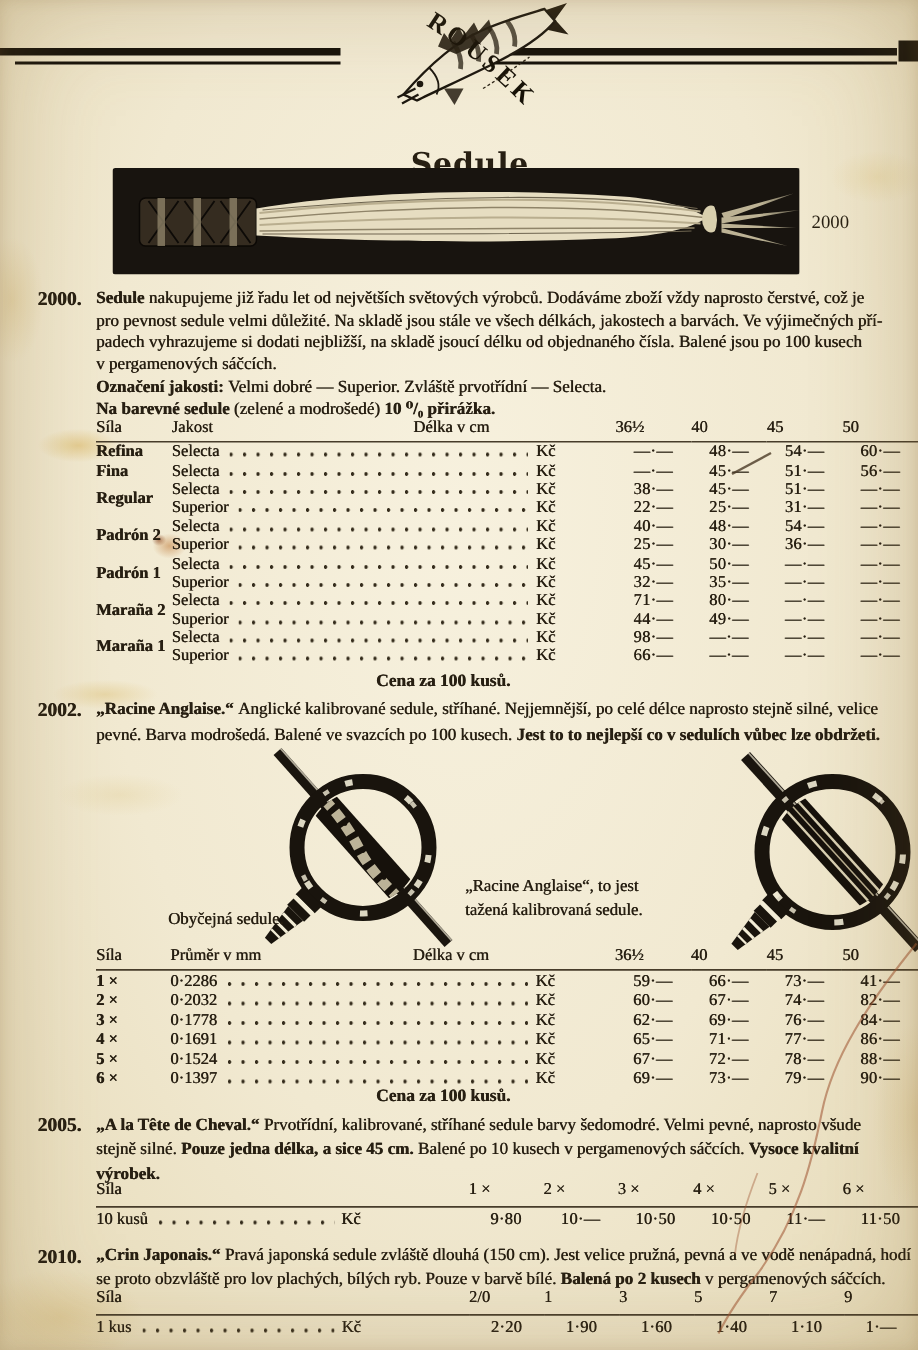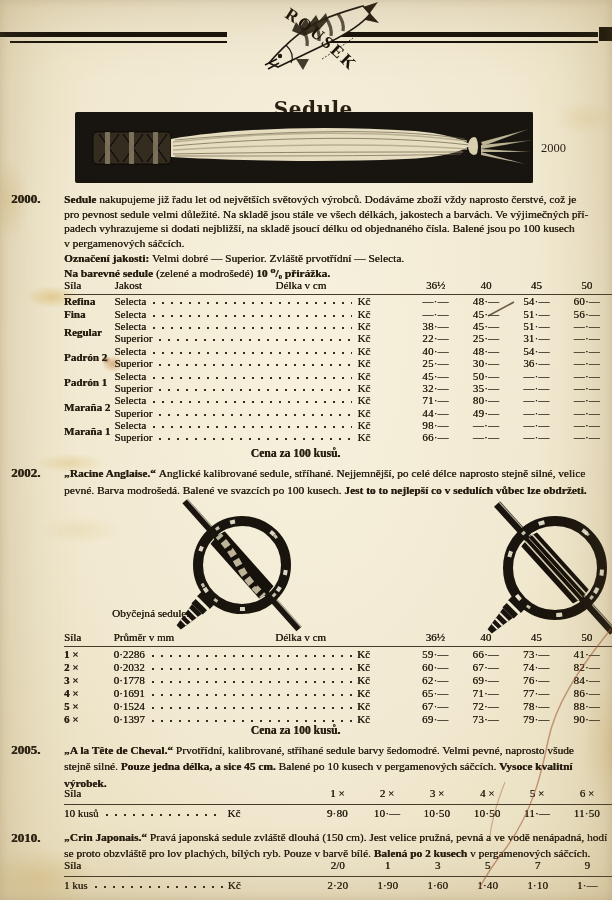--- a/index.html
+++ b/index.html
@@ -23,41 +23,41 @@
   #ruleL1{left:0;top:32px;width:227px;height:4.5px;}
   #ruleL2{left:10px;top:41px;width:217px;height:1.8px;}
   #ruleR1{left:306px;top:32px;width:292px;height:4.5px;}
   #ruleR2{left:306px;top:41px;width:292px;height:1.8px;}
   #ruleCap{left:599px;top:27px;width:13px;height:14px;}
   #logo{position:absolute;left:256px;top:1px;}
   #title{position:absolute;left:0;top:84px;width:634px;text-align:center;
     font-family:"DejaVu Serif","Liberation Serif",serif;font-weight:bold;font-size:20px;letter-spacing:.5px;}
   #photo{position:absolute;left:75px;top:112px;margin:0;}
   #photoLabel{position:absolute;left:541px;top:141px;font-size:12.5px;}
-  .secnum{position:absolute;left:11px;font-weight:bold;font-size:13px;text-shadow:.4px 0 currentColor;}
+  .secnum{position:absolute;left:25px;font-weight:bold;font-size:13px;text-shadow:.4px 0 currentColor;}
   #n2000{top:191px}#n2002{top:465px}#n2005{top:742px}#n2010{top:830px}
   .para{position:absolute;left:64px;width:720px;font-size:11.4px;text-shadow:.32px 0 currentColor;}
   .pline{white-space:nowrap;}
   .b{font-weight:bold;}
   #p2000{top:192px}#p2000 .pline{line-height:14.7px}
   #p2002{top:465px}#p2002 .pline{line-height:16.6px}
   #p2005{top:742px}#p2005 .pline{line-height:16.3px}
   #p2010{top:830px}#p2010 .pline{line-height:15.6px}
   .tbl{position:absolute;}
   #tbl2000{left:64px;top:279px}
   #tbl2002{left:64px;top:631px}
   #tbl2005{left:64px;top:787px}
   #tbl2010{left:64px;top:859px}
   .cat-table{border-collapse:collapse;table-layout:fixed;font-size:11px;text-shadow:.3px 0 currentColor;}
   .cat-table col.c-sila{width:51px}
   .cat-table col.c-desc{width:303px}
   .cat-table col.c-price{width:52px}
   .cat-table col.c-label{width:258px}
   .cat-table th{font-weight:normal;padding:0 0 3px 0;border-bottom:1.3px solid #473c2a;vertical-align:bottom;text-align:left;}
-  .cat-table th.h-price{text-align:center;}
+  .cat-table th.h-price{text-align:left;}
   .hflex{display:flex;justify-content:space-between;padding-right:84px;}
   .cat-table td{padding:0;vertical-align:middle;height:12.4px;}
   #tbl2002 td{height:13px;}
   .t-simple td{height:16px;}
   .t-simple th{padding-bottom:5px;}
   .lrow{display:flex;align-items:baseline;padding-right:40px;}
   .t-simple .lrow{padding-right:72px;}
   .jlabel,.kc{flex:none;text-align:right;}
   .dots{flex:1;align-self:flex-end;height:4px;margin:0 5px 2px 7px;
     background-image:radial-gradient(circle at 1px 2px,#352c1c 1px,rgba(0,0,0,0) 1.4px);
@@ -408,20 +408,24 @@
       <rect x="-8" y="5" width="16" height="3" fill="#f2ecd6"></rect>
       <rect x="-8" y="8" width="16" height="6" fill="#19140d"></rect>
       <polygon points="-7,14 7,14 3,40 -3,40" fill="#19140d"></polygon>
       <line x1="-6" y1="20" x2="6" y2="20" stroke="#f2ecd6" stroke-width="2"></line>
       <line x1="-5" y1="27" x2="5" y2="27" stroke="#f2ecd6" stroke-width="2"></line>
       <line x1="-4" y1="33" x2="4" y2="33" stroke="#f2ecd6" stroke-width="1.6"></line>
     </g>
   </svg>
 
   <div class="cap" id="capL">Obyčejná sedule.</div>
+  <div class="cap" id="capR">
+    <div>„Racine Anglaise“, to jest</div>
+    <div>tažená kalibrovaná sedule.</div>
+  </div>
 
   <div class="tbl" id="tbl2002">
       <table class="cat-table">
         <colgroup>
           <col class="c-sila">
           <col class="c-desc">
           <col class="c-price">
           <col class="c-price">
           <col class="c-price">
           <col class="c-price">

